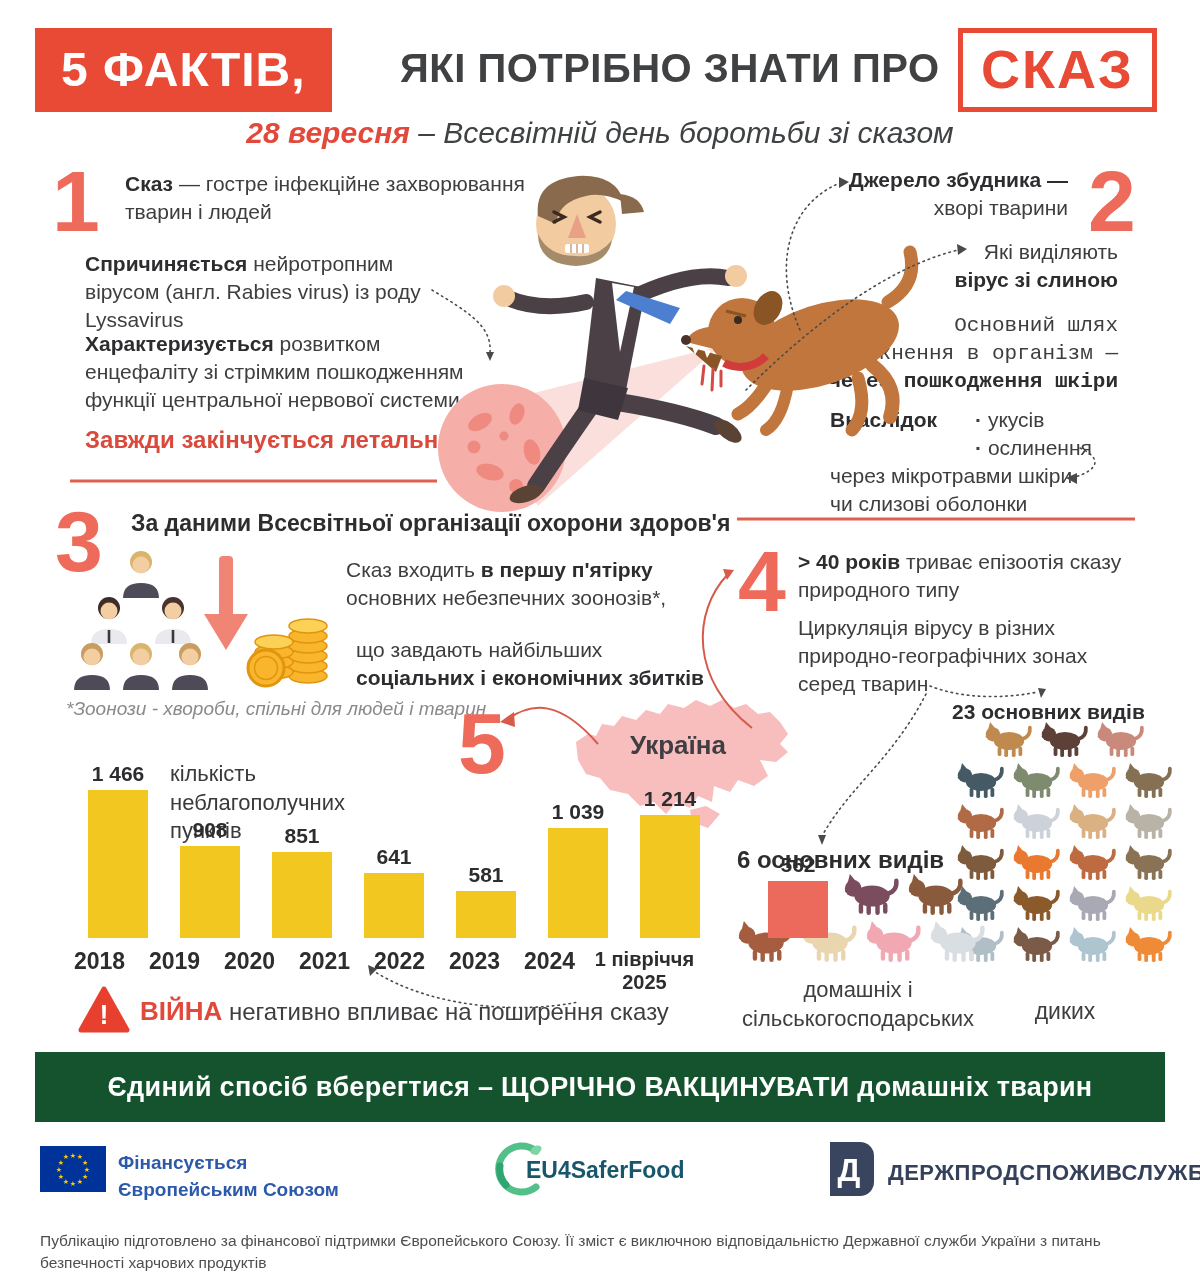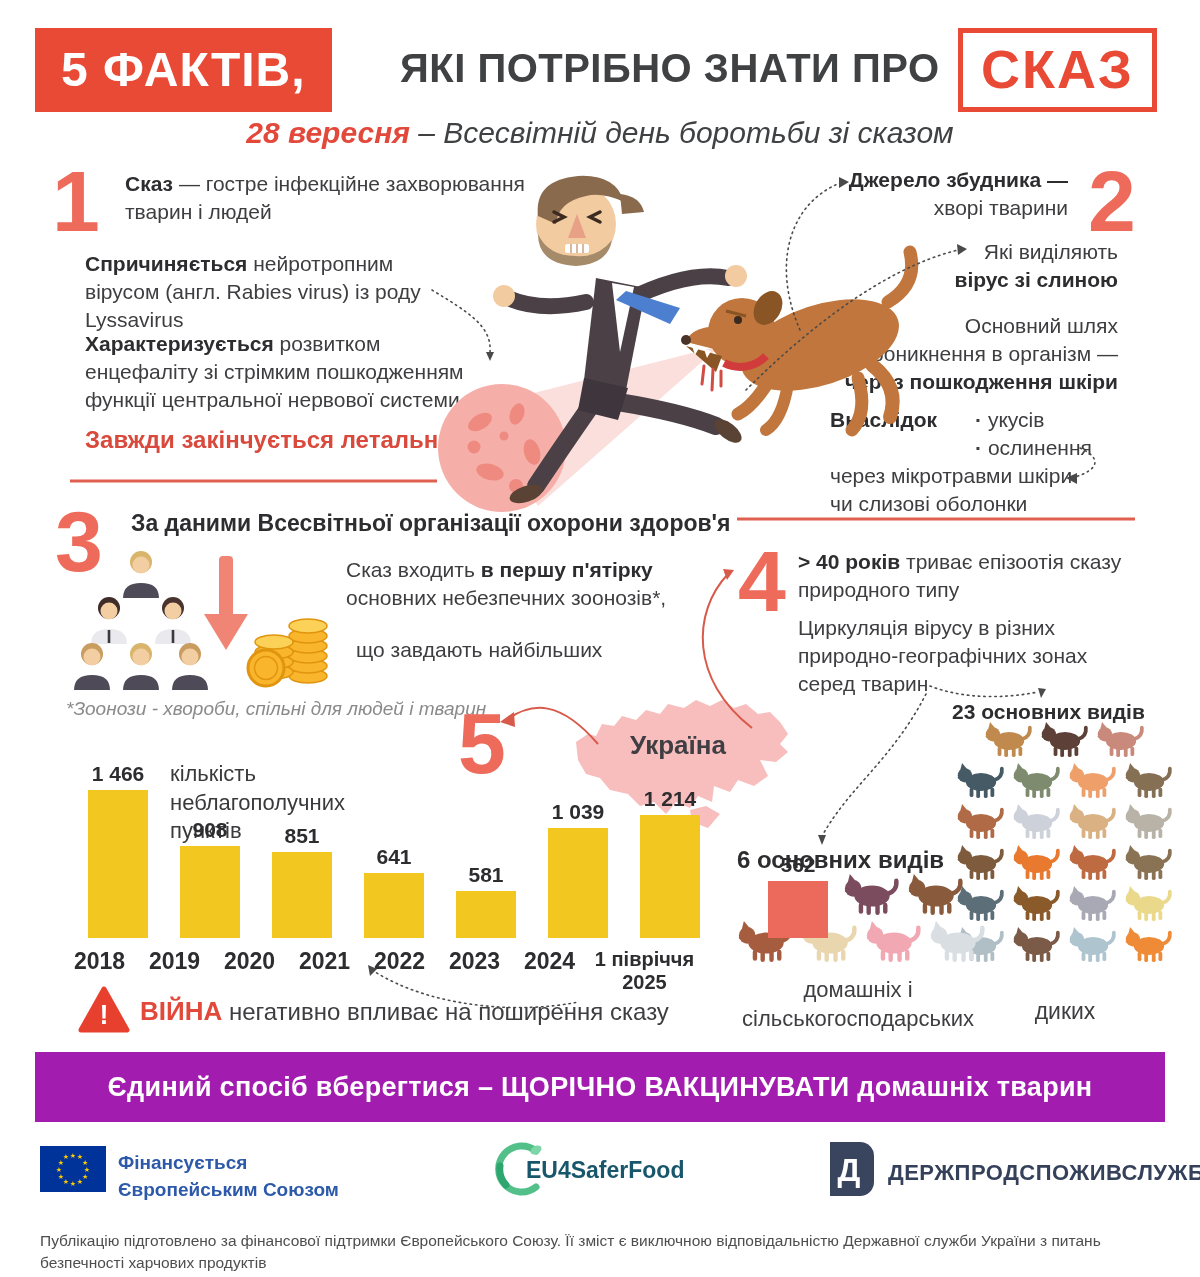--- a/index.html
+++ b/index.html
@@ -52,21 +52,21 @@
   #wild-label { left:935px; top:998px; width:260px; text-align:center; font-size:23px; color:#3E3E41; }
   #domestic-label { left:728px; top:976px; width:260px; text-align:center; font-size:22px; color:#3E3E41; line-height:1.3; }
   #wild-title { left:952px; top:700px; font-size:21px; }
   #domestic-title { left:737px; top:846px; font-size:24px; }
 
   
   #war-text { left:140px; top:996px; font-size:24px; }
   #war-text .w { font-size:26px; color:#E2493B; }
 
   
-  #banner { left:35px; top:1052px; width:1130px; height:70px; background:#a21caf; color:#fff;
+  #banner { left:35px; top:1052px; width:1130px; height:70px; background:#14532d; color:#fff;
     font-size:27px; font-weight:bold; text-align:center; line-height:70px; letter-spacing:0.3px; }
 
   
   #eu-flag { left:40px; top:1146px; width:66px; height:46px; background:#003399; }
   #eu-text { left:118px; top:1150px; font-size:19px; font-weight:bold; color:#2C59A9; line-height:1.4; }
   #eu4-logo { left:492px; top:1140px; width:240px; height:58px; }
   #eu4-logo .t { position:absolute; left:34px; top:17px; font-size:23px; font-weight:bold; color:#17566B; }
   #agency-logo { left:822px; top:1140px; }
   #agency-text { left:888px; top:1160px; font-size:22px; font-weight:bold; color:#35405A; letter-spacing:0.5px; }
   #fineprint { left:40px; top:1230px; width:1140px; font-size:15.5px; color:#4E4E4E; line-height:1.45; }
@@ -100,21 +100,21 @@
 
   <div class="abs num" style="left:1088px;top:158px;">2</div>
   <div class="abs txt right" style="left:780px;top:166px;width:288px;">
     <span class="b blk">Джерело збудника —</span>
     <span class="blk">хворі тварини</span>
   </div>
   <div class="abs txt right" style="left:860px;top:238px;width:258px;">
     <span class="blk">Які виділяють</span>
     <span class="b blk">вірус зі слиною</span>
   </div>
-  <div class="abs txt right" style="left:790px;top:312px;width:328px;">
+  <div class="abs txt right" style="left:790px;top:312px;width:328px;font-family:Liberation Mono, monospace;">
     <span class="blk">Основний шлях</span>
     <span class="blk">проникнення в організм —</span>
     <span class="b blk">через пошкодження шкіри</span>
   </div>
   <div class="abs txt" style="left:830px;top:406px;display:flex;gap:38px;">
     <span class="b">Внаслідок</span>
     <span>
       <span class="blk bullet">укусів</span>
       <span class="blk bullet">ослинення</span>
     </span>
@@ -182,20 +182,21 @@
     </g>
     <circle cx="24" cy="82" r="18" fill="#F9B52C" stroke="#E1950F" stroke-width="3"></circle>
     <circle cx="24" cy="82" r="11.5" fill="none" stroke="#E1950F" stroke-width="1.5"></circle>
   </svg>
 
   <div class="abs txt" style="left:346px;top:556px;width:334px;">
     <span>Сказ входить </span><span class="b">в першу п'ятірку</span><span> основних небезпечних зоонозів*,</span>
   </div>
   <div class="abs txt" style="left:356px;top:636px;width:372px;">
     <span class="blk">що завдають найбільших</span>
+    <span class="b blk">соціальних і економічних збитків</span>
   </div>
   <div class="abs foot-note" style="left:66px;top:698px;">*Зоонози - хвороби, спільні для людей і тварин</div>
 
   <div class="abs num" style="left:738px;top:538px;">4</div>
   <div class="abs txt" style="left:798px;top:548px;width:342px;">
     <span class="b">&gt; 40 років</span><span> триває епізоотія сказу природного типу</span>
   </div>
   <div class="abs txt" style="left:798px;top:614px;width:300px;">Циркуляція вірусу в різних природно-географічних зонах серед тварин</div>
 
   <div class="abs b" id="wild-title">23 основних видів</div>

